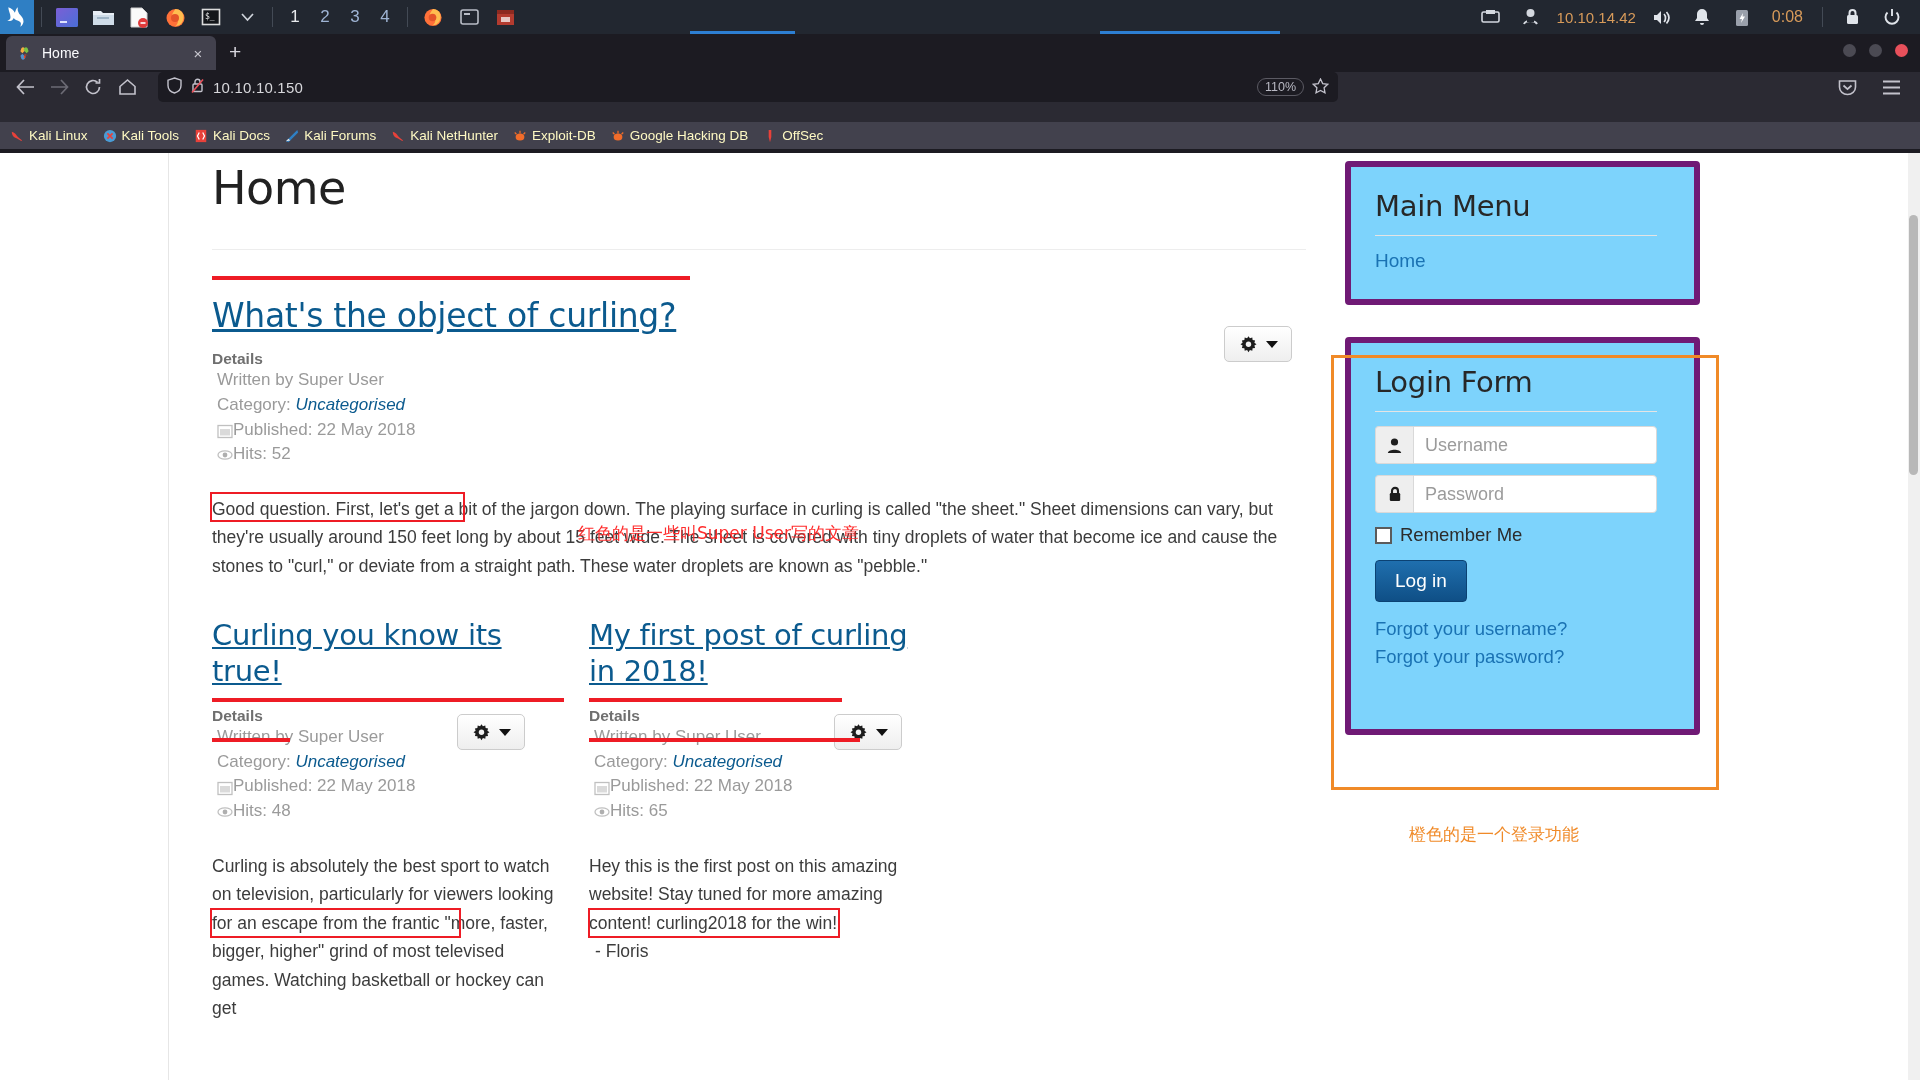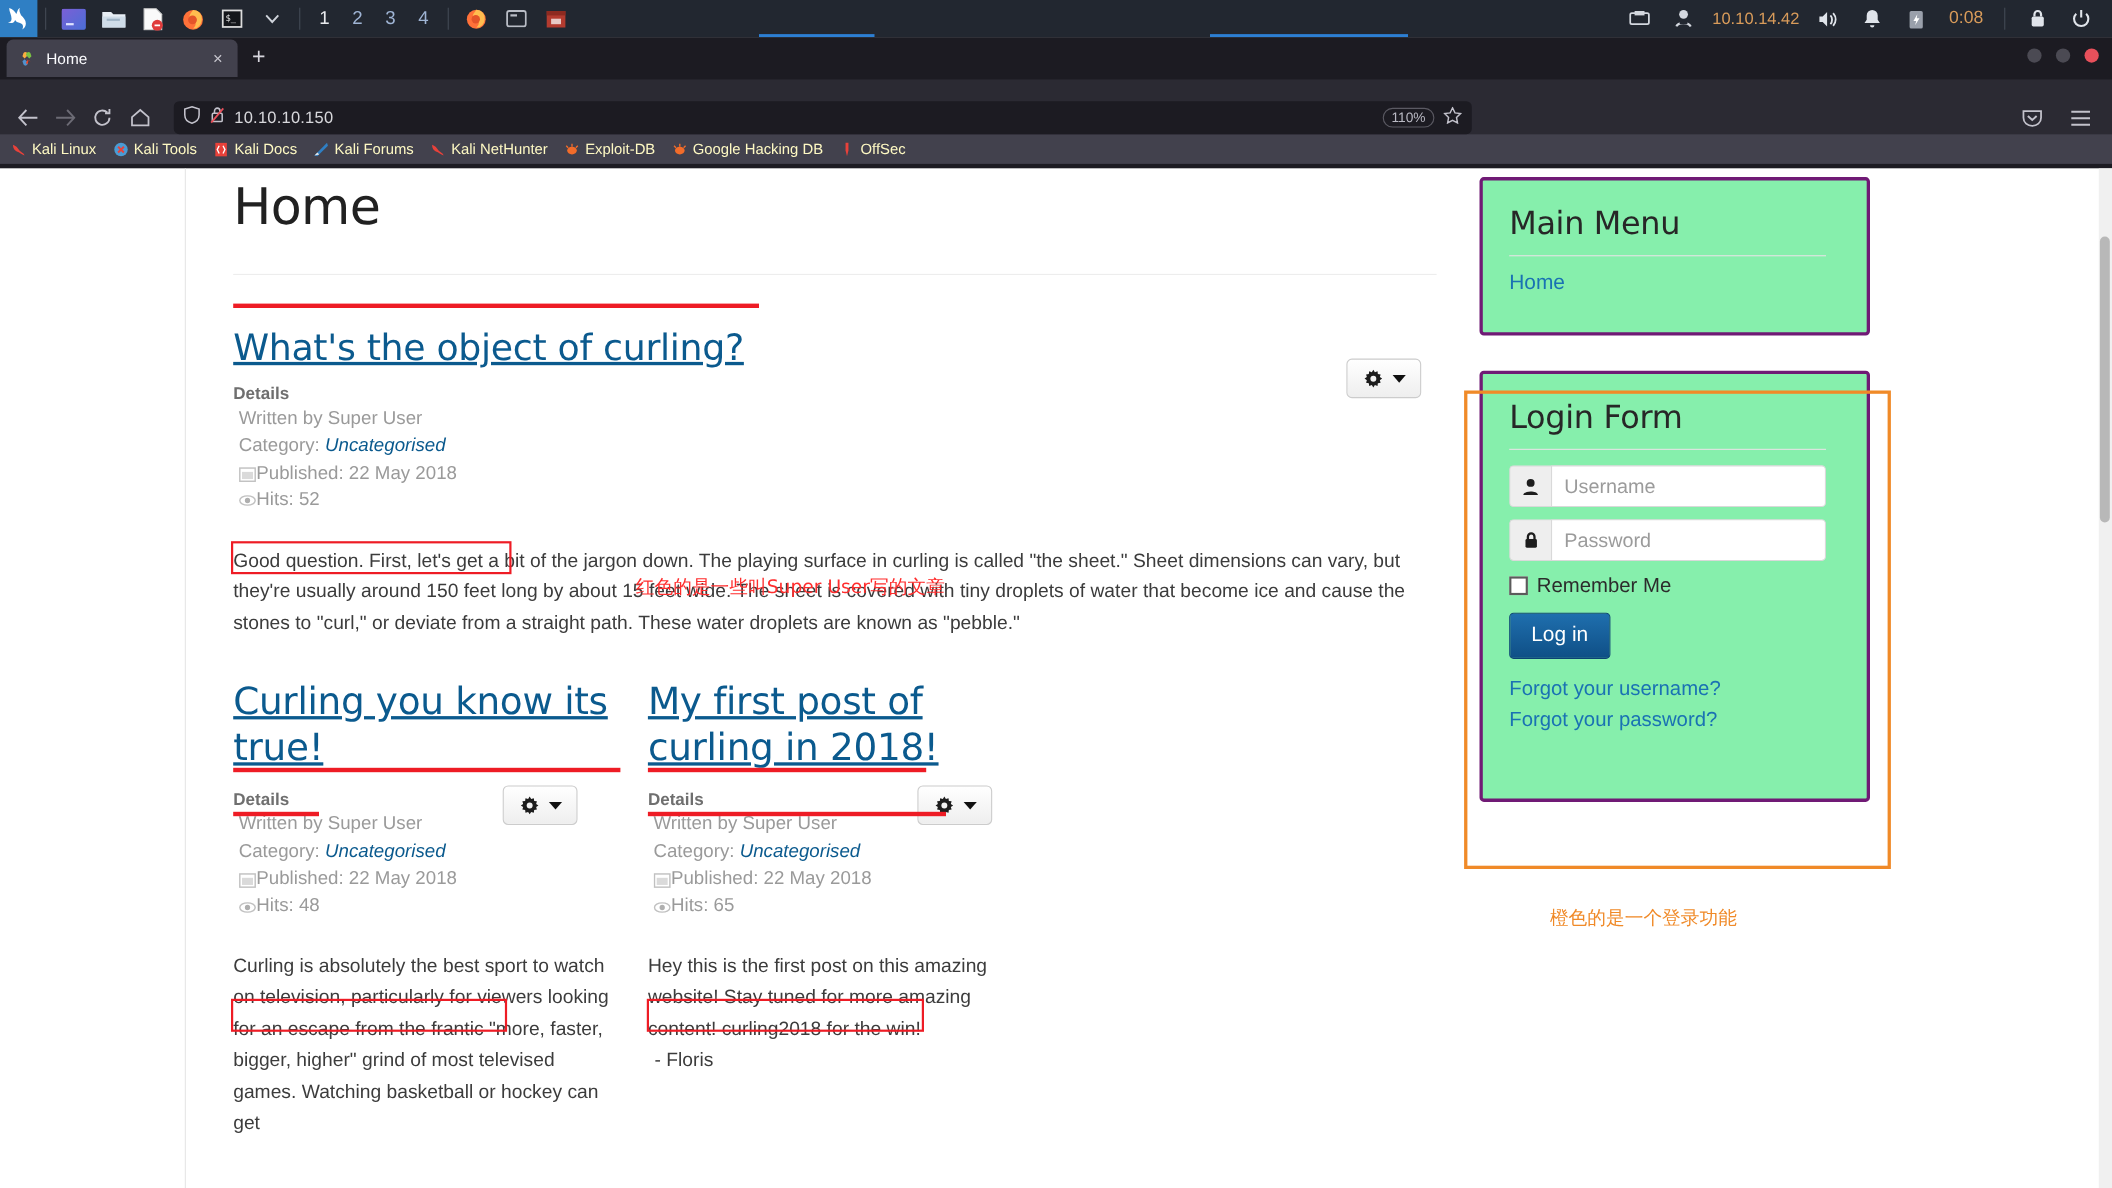--- a/index.html
+++ b/index.html
@@ -58,21 +58,21 @@
   }
   .tab-fav { width: 17px; height: 17px; flex:0 0 auto; }
   .tab-title { flex:1 1 auto; white-space: nowrap; overflow: hidden; }
   .tab-close { color: #c8c7cf; font-size: 15px; width: 16px; text-align:center; }
   .newtab { color: #d6d5dd; font-size: 21px; margin-left: 13px; margin-bottom: 8px; }
   .win-btns { position:absolute; right: 12px; top: 10px; display:flex; gap: 13px; align-items:center;}
   .win-dot { width: 13px; height: 13px; border-radius: 50%; background: #4b4a53; }
   .win-dot.close { background: #e8505b; }
 
   #navbar {
-    height: 50px; background: #2b2a33; display:flex; align-items:flex-end; padding: 0 10px; gap: 4px;
+    height: 50px; background: #2b2a33; display:flex; align-items:flex-start; padding: 0 10px; gap: 4px;
   }
   .navbtn { width: 30px; height: 30px; display:flex; align-items:center; justify-content:center; color:#c3c2cc; }
   .navbtn.dim { color: #6c6b75; }
   #urlbar {
     flex: 1 1 auto; height: 30px; background: #1c1b22; border-radius: 5px;
     display:flex; align-items:center; padding: 0 9px; gap: 8px;
     margin-left: 12px; margin-right: 8px; max-width: 1180px;
   }
   .url-text { color: #d7d7db; font-size: 15px; letter-spacing: .2px; flex:1 1 auto;}
   .zoom-badge {
@@ -107,21 +107,21 @@
     padding-top: 8px; letter-spacing: -.5px;
     font-family: "DejaVu Sans", sans-serif;
   }
   .hr-soft { border-top: 1px solid #ededed; margin: 34px 0 0 0; width: 1094px;}
 
   .art-title {
     color: #0b5a8e; font-size: 33px; text-decoration: underline;
     font-family: "DejaVu Sans", sans-serif; letter-spacing:-.3px; line-height: 1.22;
     display:inline-block;
   }
-  .art-title.small { font-size: 34px; }
+  .art-title.small { font-size: 29px; }
 
   .details-lbl { color:#6f6f6f; font-weight:bold; font-size:15.5px; margin-top: 14px;}
   .meta { color:#9a9a9a; font-size: 17px; line-height: 1.45; }
   .meta a { color:#0b5a8e; text-decoration:none;font-style:italic; }
   .meta-row { display:flex; align-items:center; gap:0; }
   .meta-ic { width:16px; height:16px; opacity:.55; flex:0 0 auto;}
   .body-p { color:#3c3c3c; font-size:17.5px; line-height:1.63; }
 
   .gear-btn {
     width: 68px; height: 36px; border: 1px solid #cccccc; border-radius: 5px;
@@ -133,21 +133,21 @@
   
   .ann-box { position:absolute; border: 2.5px solid #ee1c25; pointer-events:none; }
   .ann-underline { position:absolute; height: 3.5px; background:#ee1c25; }
   .ann-text { position:absolute; color:#ff2d2d; font-size: 17px; font-family:"DejaVu Sans", sans-serif; white-space:nowrap; }
   .ann-text.orange { color: #f08a28; }
   .ann-orange-box { position:absolute; border: 3px solid #f08a28; pointer-events:none; }
 
   
   #sidebar { position:absolute; left: 1345px; top: 0; width: 355px; }
   .mod {
-    background: #86efac; border:3px solid #701a75; border-radius: 4px;
+    background: #7dd3fc; border:6px solid #701a75; border-radius: 4px;
     padding: 22px 37px 26px 24px;
   }
   .mod h3 {
     font-size: 29px; font-weight: normal; color: #272727;
     font-family:"DejaVu Sans", sans-serif; padding-bottom: 12px;
     border-bottom: 1px solid #e4e4e4; margin-bottom: 14px; letter-spacing:-.3px;
   }
   .mod a.menu-link { color: #1a72b3; font-size: 19px; text-decoration:none; }
   .inputgroup { display:flex; margin-bottom: 11px; }
   .ig-addon {

